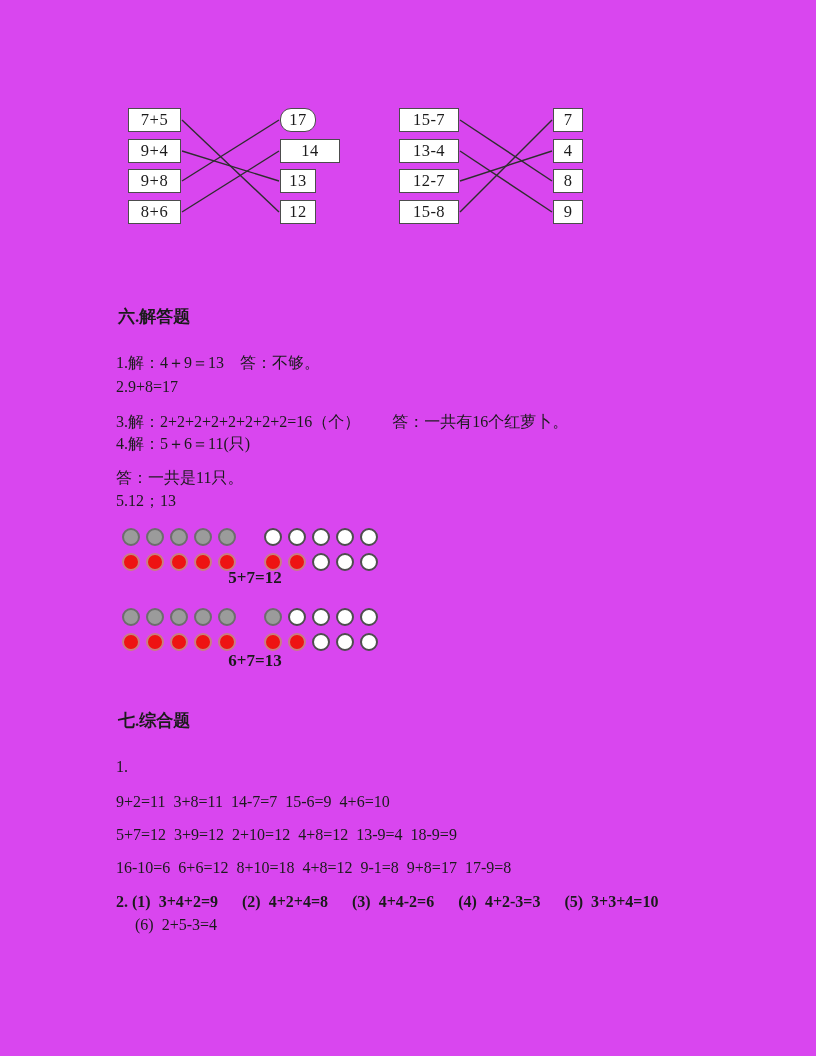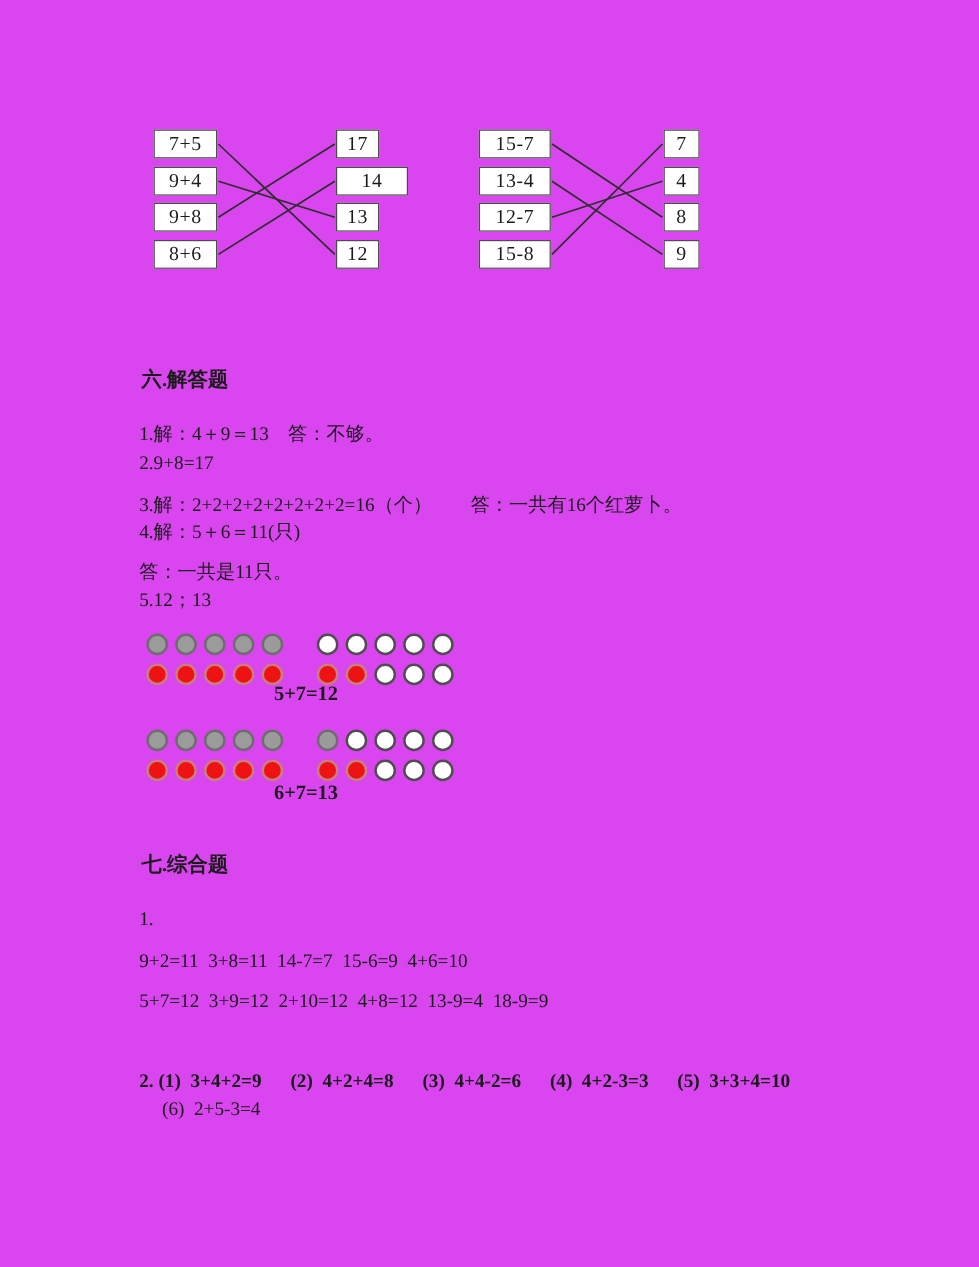--- a/index.html
+++ b/index.html
@@ -41,21 +41,21 @@
       <svg width="188" height="118">
         <line x1="54" y1="12" x2="151" y2="104" stroke="#2e2e2e" stroke-width="1.4"></line>
         <line x1="54" y1="43" x2="151" y2="73" stroke="#2e2e2e" stroke-width="1.4"></line>
         <line x1="54" y1="73" x2="151" y2="12" stroke="#2e2e2e" stroke-width="1.4"></line>
         <line x1="54" y1="104" x2="151" y2="43" stroke="#2e2e2e" stroke-width="1.4"></line>
       </svg>
       <div class="mbox" style="left: 0px; top: 0px; width: 53px;">7+5</div>
       <div class="mbox" style="left: 0px; top: 31px; width: 53px;">9+4</div>
       <div class="mbox" style="left: 0px; top: 61px; width: 53px;">9+8</div>
       <div class="mbox" style="left: 0px; top: 92px; width: 53px;">8+6</div>
-      <div class="mbox" style="left: 152px; top: 0px; width: 36px;">17</div>
+      <div class="mbox" style="left: 152px; top: 0px; width: 36px; border-radius: 11px;">17</div>
       <div class="mbox" style="left: 152px; top: 31px; width: 60px;">14</div>
       <div class="mbox" style="left: 152px; top: 61px; width: 36px;">13</div>
       <div class="mbox" style="left: 152px; top: 92px; width: 36px;">12</div>
     </div>
 
   <div class="match" id="match1" style="left:399px; top:108px; width:185px; height:118px;">
       <svg width="185" height="118">
         <line x1="61" y1="12" x2="153" y2="73" stroke="#2e2e2e" stroke-width="1.4"></line>
         <line x1="61" y1="43" x2="153" y2="104" stroke="#2e2e2e" stroke-width="1.4"></line>
         <line x1="61" y1="73" x2="153" y2="43" stroke="#2e2e2e" stroke-width="1.4"></line>
@@ -141,16 +141,17 @@
         <span class="dot white"></span>
         <span class="dot white"></span>
       </div>
     </div>
   <div class="dotlabel" style="left:195px; top:651px;">6+7=13</div>
 
   <div class="txt heading" style="left:118px; top:711px;">七.综合题</div>
   <div class="txt" style="left:116px; top:757px;">1.</div>
   <div class="txt" style="left:116px; top:792px;">9+2=11  3+8=11  14-7=7  15-6=9  4+6=10</div>
   <div class="txt" style="left:116px; top:825px;">5+7=12  3+9=12  2+10=12  4+8=12  13-9=4  18-9=9</div>
+  <div class="txt" style="left:116px; top:858px;">16-10=6  6+6=12  8+10=18  4+8=12  9-1=8  9+8=17  17-9=8</div>
   <div class="txt" style="left:116px; top:892px;font-weight:bold;">2. (1)  3+4+2=9      (2)  4+2+4=8      (3)  4+4-2=6      (4)  4+2-3=3      (5)  3+3+4=10</div>
   <div class="txt" style="left:135px; top:915px;">(6)  2+5-3=4</div>
 
 </div>
 
 </body></html>

